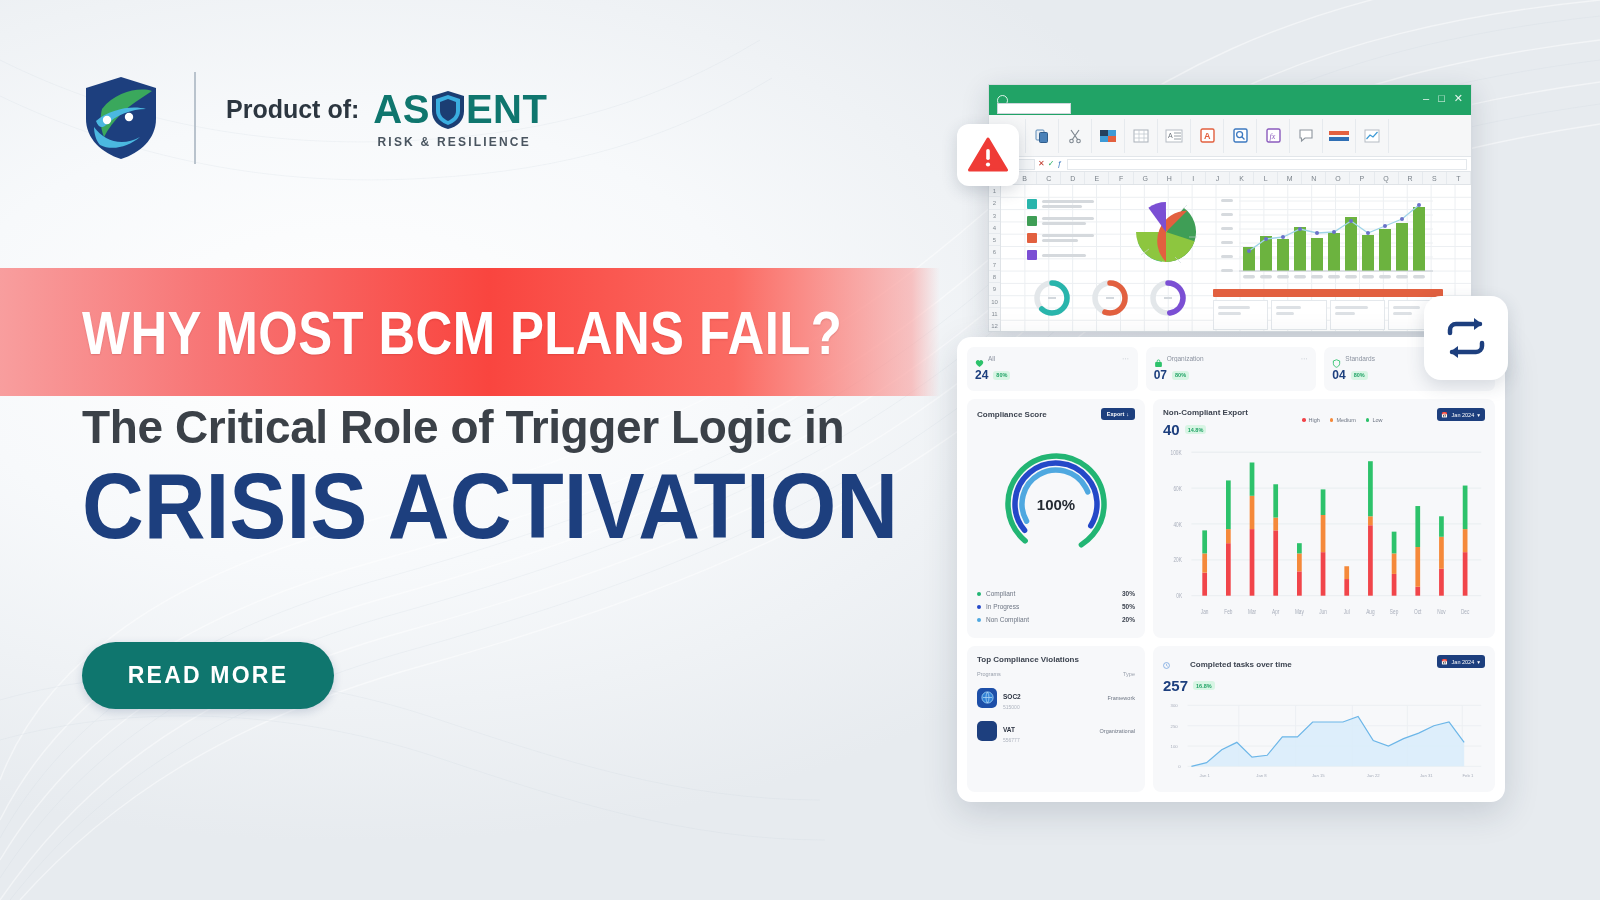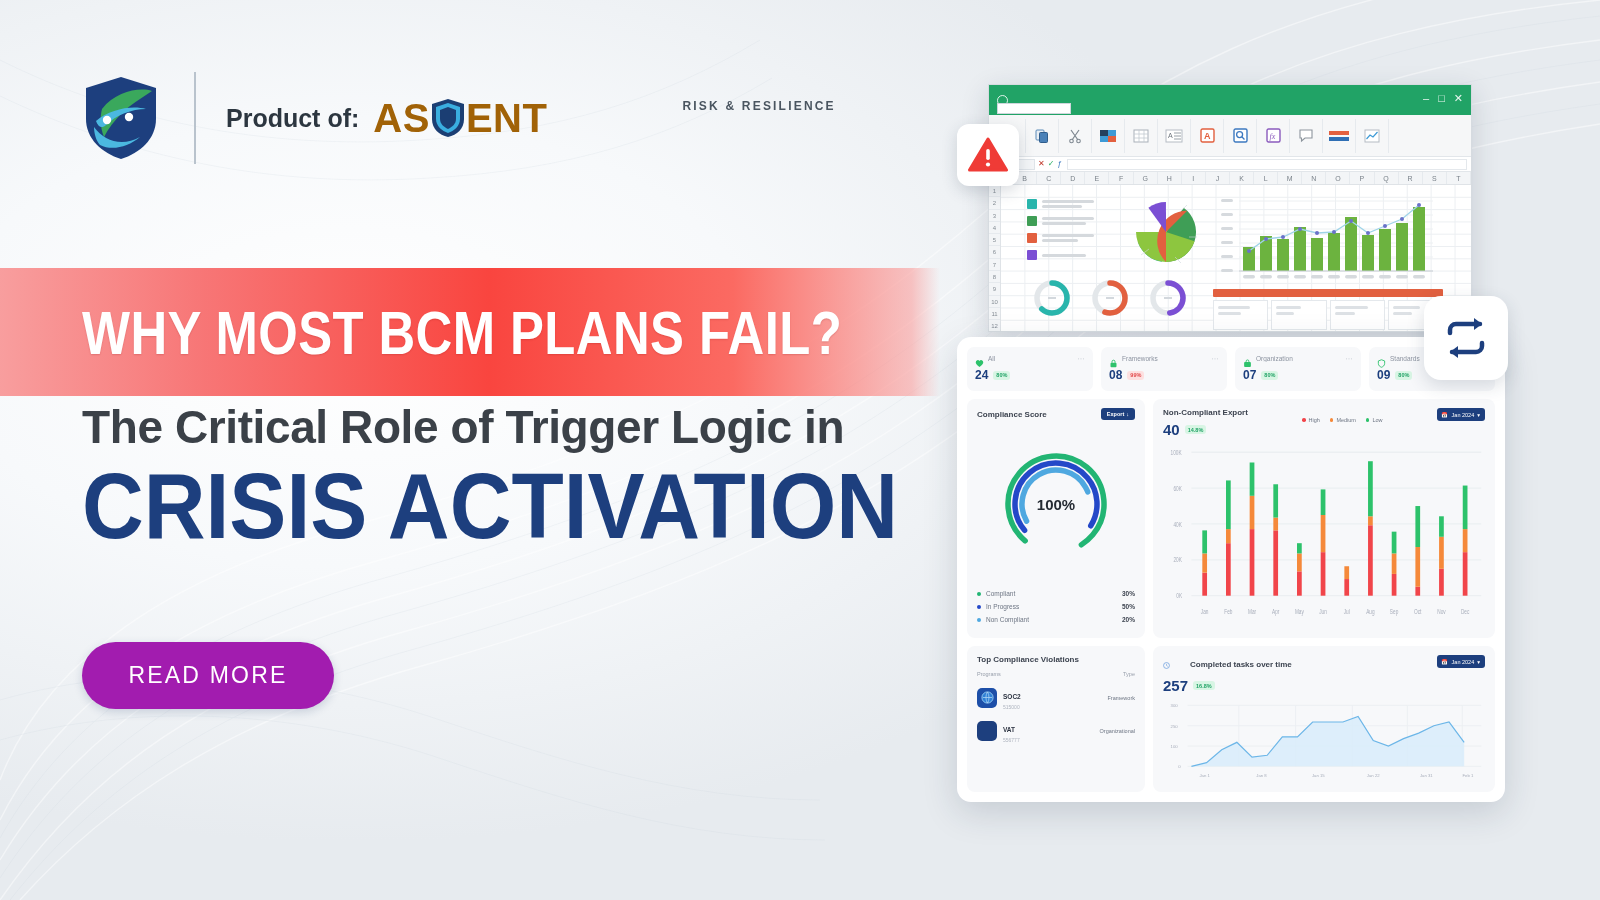--- a/index.html
+++ b/index.html
@@ -40,29 +40,29 @@
   .brand-name .res  { color:#1d3f73; font-weight:700; }
   .brand-tag {
     margin-top:7px; font-size:15.5px; color:#5c6670;
     letter-spacing:.3px; white-space:nowrap;
   }
   .divider-v {
     width:2px; height:92px; background:#b9c3cd;
     margin:0 30px 0 34px;
   }
   .product-of {
-    display:flex; flex-direction:row; align-items:flex-start;justify-content:center;
+    display:flex; flex-direction:column; align-items:flex-start;justify-content:center;
   }
   .product-line { display:flex; align-items:center; gap:14px; }
   .product-label {
     font-size:25px; color:#2c3640; font-weight:600; white-space:nowrap;
   }
   .ascent {
     display:flex; align-items:center;
-    font-size:40px; font-weight:800; color:#a16207;
+    font-size:40px; font-weight:800; color:#0f766e;
     letter-spacing:.5px;
   }
   .ascent .shield-c { width:34px; height:40px; margin:0 1px; }
   .ascent-tag {
     margin-top:3px; width:100%;
     text-align:center;
     font-size:12px; letter-spacing:2.2px;
     color:#4a5560; font-weight:600;
     padding-left:135px;
   }
@@ -103,23 +103,23 @@
     font-size:92px; font-weight:800; color:#1d3f7e;
     letter-spacing:0px; white-space:nowrap;
     transform:scaleX(.93); transform-origin:left center;
     line-height:1.02;
   }
 
   
   .cta {
     position:absolute; left:82px; top:642px;
     width:252px; height:67px; border-radius:34px;
-    background:#a21caf; color:#fff;
+    background:#0f766e; color:#fff;
     display:flex; align-items:center; justify-content:center;
-    font-size:23px; font-weight:400; letter-spacing:2.2px;
+    font-size:23px; font-weight:700; letter-spacing:2.2px;
     cursor:pointer; z-index:6;
     box-shadow:0 3px 10px rgba(20,50,100,.18);
   }
 
   
   .sheet {
     position:absolute; left:988px; top:84px; width:484px; height:248px;
     background:#ffffff; border:1px solid #d6dbe0;
     box-shadow:0 8px 26px rgba(30,45,70,.16);
     overflow:hidden; z-index:3;
@@ -680,38 +680,20 @@
           <span class="kpi-name">All</span>
         </span>
         <span class="kpi-dots">⋯</span>
       </div>
       <div class="kpi-bot">
         <span class="kpi-val">24</span>
         <span class="kpi-badge up">80%</span>
       </div>
     </div>
 
-    <div class="kpi">
-      <div class="kpi-top">
-        <span class="kpi-label">
-          <span class="kpi-ico">
-            <svg viewBox="0 0 12 12" width="9" height="9">
-                <rect x="2" y="5" width="8" height="6" rx="1.2" fill="#2dc26b"></rect>
-                <path d="M4 5V3.6a2 2 0 0 1 4 0V5" fill="none" stroke="#2dc26b" stroke-width="1.3"></path>
-              </svg>
-          </span>
-          <span class="kpi-name">Frameworks</span>
-        </span>
-        <span class="kpi-dots">⋯</span>
-      </div>
-      <div class="kpi-bot">
-        <span class="kpi-val">08</span>
-        <span class="kpi-badge down">99%</span>
-      </div>
-    </div>
 
     <div class="kpi">
       <div class="kpi-top">
         <span class="kpi-label">
           <span class="kpi-ico">
             <svg viewBox="0 0 12 12" width="9" height="9">
                 <rect x="1.5" y="4" width="9" height="6.5" rx="1.2" fill="#2dc26b"></rect>
                 <path d="M4.2 4V3a1.6 1.6 0 0 1 3.6 0v1" fill="none" stroke="#2dc26b" stroke-width="1.2"></path>
               </svg>
           </span>
@@ -731,21 +713,21 @@
           <span class="kpi-ico">
             <svg viewBox="0 0 12 12" width="9" height="9">
                 <path d="M6 1 L10.2 2.6V6c0 2.6-2 4.2-4.2 5-2.2-.8-4.2-2.4-4.2-5V2.6Z" fill="none" stroke="#2dc26b" stroke-width="1.2"></path>
               </svg>
           </span>
           <span class="kpi-name">Standards</span>
         </span>
         <span class="kpi-dots">⋯</span>
       </div>
       <div class="kpi-bot">
-        <span class="kpi-val">09</span>
+        <span class="kpi-val">04</span>
         <span class="kpi-badge up">80%</span>
       </div>
     </div>
   </div>
 
   <div class="mid-row">
 
     <div class="card" style="width:178px">
       <div style="display:flex;align-items:center;justify-content:space-between">
         <span class="card-title">Compliance Score</span>

